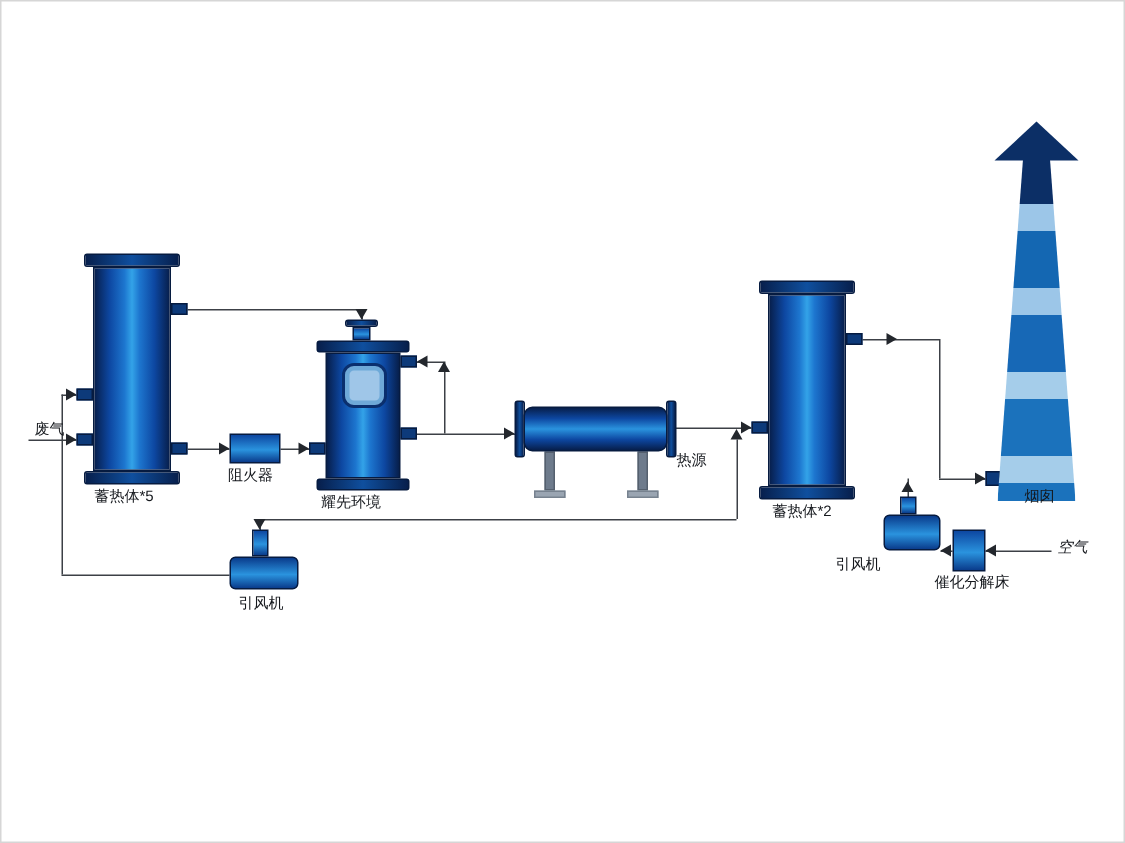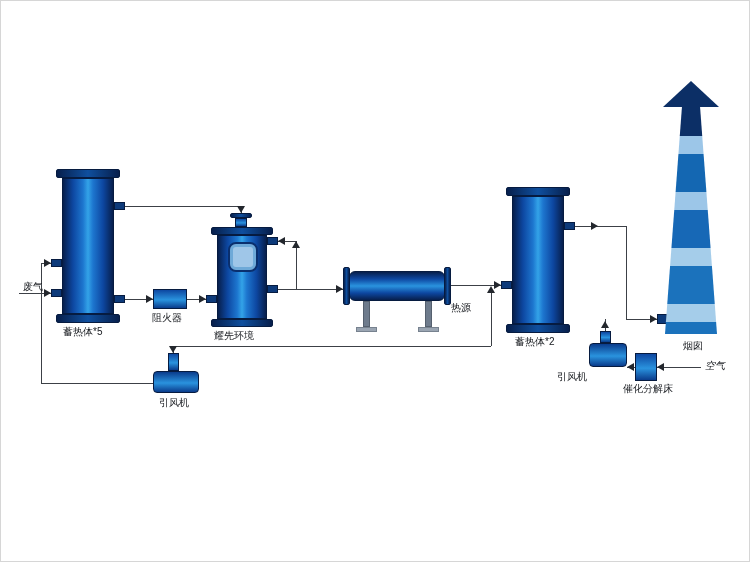--- a/index.html
+++ b/index.html
@@ -161,16 +161,16 @@
   <div class="lbl" style="left:22px;top:280px;">废气</div>
   <div class="lbl" style="left:62px;top:325px;">蓄热体*5</div>
   <div class="lbl" style="left:151px;top:311px;">阻火器</div>
   <div class="lbl" style="left:213px;top:329px;">耀先环境</div>
   <div class="lbl" style="left:406px;top:301px;margin-left:44px;">热源</div>
   <div class="lbl" style="left:514px;top:335px;">蓄热体*2</div>
   <div class="lbl" style="left:158px;top:396px;">引风机</div>
   <div class="lbl" style="left:556px;top:370px;">引风机</div>
   <div class="lbl" style="left:612px;top:382px;width:70px;text-align:center;">催化分解床</div>
   <div class="lbl" style="left:704px;top:359px;font-style:italic;">空气</div>
-  <div class="lbl" style="left:682px;top:339px;text-align:right;">烟囱</div>
+  <div class="lbl" style="left:682px;top:325px;text-align:right;">烟囱</div>
 
 
 </div>
 
 </body></html>

